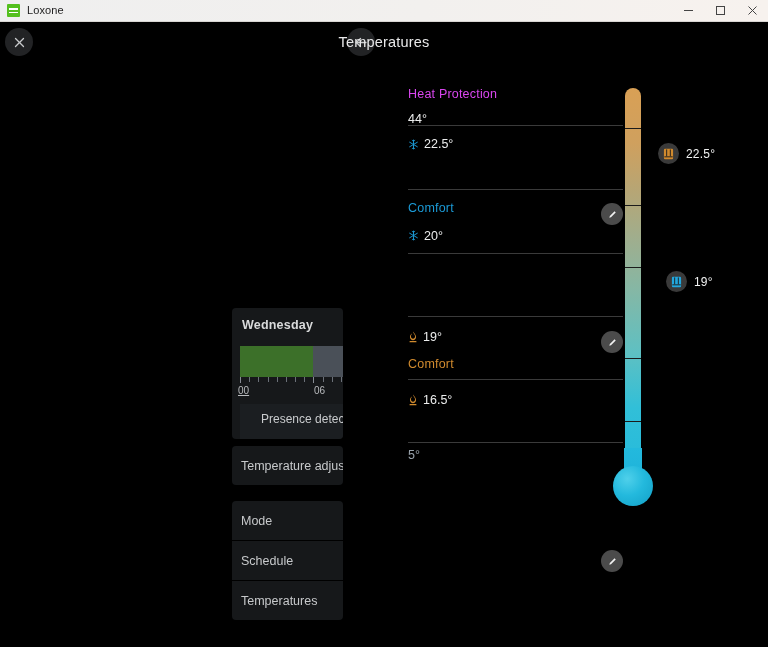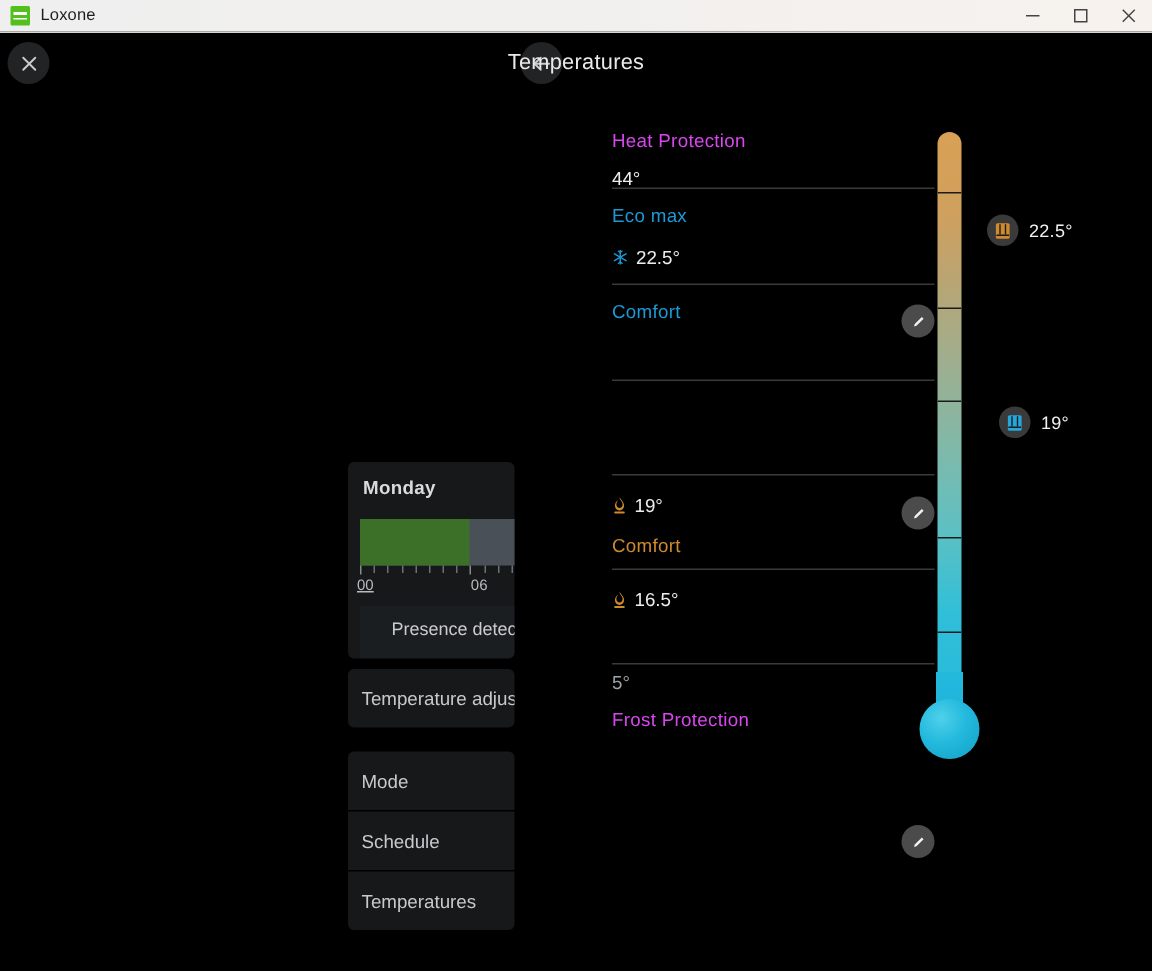--- a/index.html
+++ b/index.html
@@ -396,21 +396,21 @@
         <line x1="2.5" y1="7.5" x2="12" y2="7.5" stroke="#c9cbcd" stroke-width="1.3" stroke-linecap="round"></line>
         <polyline points="6.5,3.5 2.3,7.5 6.5,11.5" fill="none" stroke="#c9cbcd" stroke-width="1.3" stroke-linecap="round" stroke-linejoin="round"></polyline>
       </svg>
     </div>
     <div class="appbar-title">Temperatures</div>
   </div>
 
   <div class="left-panel">
 
     <div class="card day-card">
-      <div class="day-title">Monday</div>
+      <div class="day-title">Wednesday</div>
       <div class="day-graph">
         <div class="day-graph-fill" id="dayFill" style="width: 66%;"></div>
       </div>
       <div class="day-ticks" id="dayTicks">
           <i class="major" style="left: 0%;"></i>
           <i style="left: 8.33333%;"></i>
           <i style="left: 16.6667%;"></i>
           <i style="left: 25%;"></i>
           <i style="left: 33.3333%;"></i>
           <i style="left: 41.6667%;"></i>
@@ -446,21 +446,20 @@
   <div class="list">
 
     <div class="row row-heat">
       <div class="row-label label-dim">Heat Protection</div>
       <div class="row-value">
         <span>44°</span>
       </div>
     </div>
 
     <div class="row row-set">
-      <div class="row-label label-cool">Eco max</div>
       <div class="row-value">
         <span class="ico">
           <svg width="11" height="11" viewBox="0 0 16 16">
             <g stroke="#1b9ad6" stroke-width="1.4" stroke-linecap="round">
               <line x1="8" y1="1.5" x2="8" y2="14.5"></line>
               <line x1="2.4" y1="4.7" x2="13.6" y2="11.3"></line>
               <line x1="2.4" y1="11.3" x2="13.6" y2="4.7"></line>
             </g>
             <g stroke="#1b9ad6" stroke-width="1.2" stroke-linecap="round">
               <line x1="8" y1="3.4" x2="6.1" y2="2"></line>
@@ -474,20 +473,38 @@
       </div>
       <div class="pencil-btn p1">
         <svg width="11" height="11" viewBox="0 0 14 14">
           <path d="M3 11 L3.6 8.9 L9.6 2.9 L11.1 4.4 L5.1 10.4 Z" fill="#f2f2f2"></path>
         </svg>
       </div>
     </div>
 
     <div class="row row-set">
       <div class="row-label label-cool">Comfort</div>
+      <div class="row-value">
+        <span class="ico">
+          <svg width="11" height="11" viewBox="0 0 16 16">
+            <g stroke="#1b9ad6" stroke-width="1.4" stroke-linecap="round">
+              <line x1="8" y1="1.5" x2="8" y2="14.5"></line>
+              <line x1="2.4" y1="4.7" x2="13.6" y2="11.3"></line>
+              <line x1="2.4" y1="11.3" x2="13.6" y2="4.7"></line>
+            </g>
+            <g stroke="#1b9ad6" stroke-width="1.2" stroke-linecap="round">
+              <line x1="8" y1="3.4" x2="6.1" y2="2"></line>
+                <line x1="8" y1="3.4" x2="9.9" y2="2"></line>
+              <line x1="8" y1="12.6" x2="6.1" y2="14"></line>
+                <line x1="8" y1="12.6" x2="9.9" y2="14"></line>
+            </g>
+          </svg>
+        </span>
+        <span>20°</span>
+      </div>
       <div class="pencil-btn p2">
         <svg width="11" height="11" viewBox="0 0 14 14">
           <path d="M3 11 L3.6 8.9 L9.6 2.9 L11.1 4.4 L5.1 10.4 Z" fill="#f2f2f2"></path>
         </svg>
       </div>
     </div>
 
     <div class="row row-empty"></div>
 
     <div class="row row-warm">
@@ -518,21 +535,20 @@
         </span>
         <span>16.5°</span>
       </div>
 
     </div>
 
     <div class="row row-frost">
       <div class="row-value">
         <span>5°</span>
       </div>
-      <div class="row-label label-dim">Frost Protection</div>
     </div>
   </div>
 
   <div class="thermo">
     <div class="thermo-stem" id="thermoStem">
         <div class="thermo-div" style="top: 40px;"></div>
         <div class="thermo-div" style="top: 117px;"></div>
         <div class="thermo-div" style="top: 179px;"></div>
         <div class="thermo-div" style="top: 270px;"></div>
         <div class="thermo-div" style="top: 333px;"></div>

